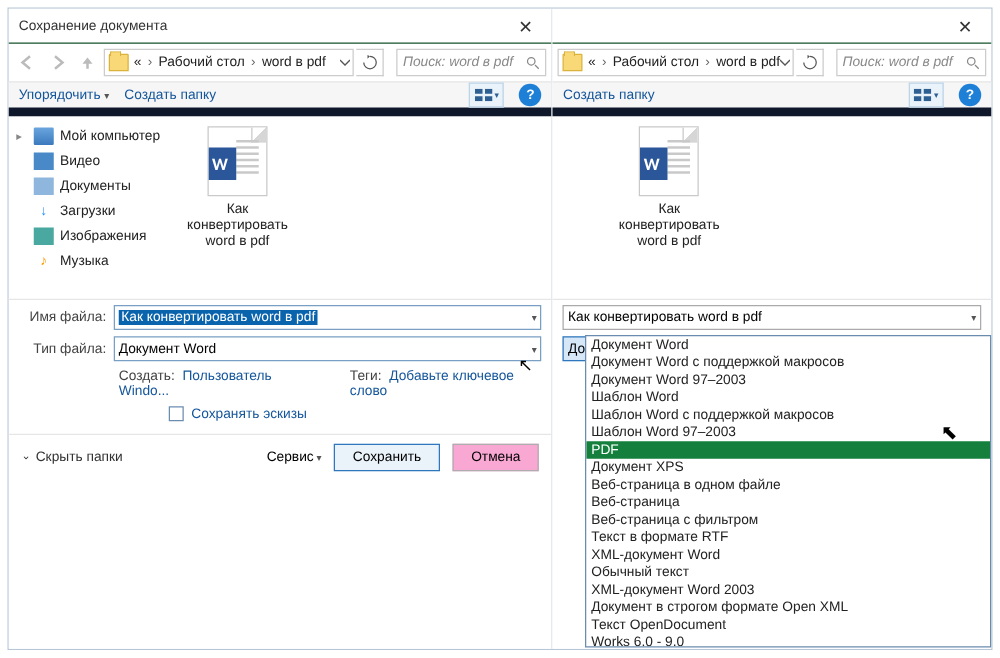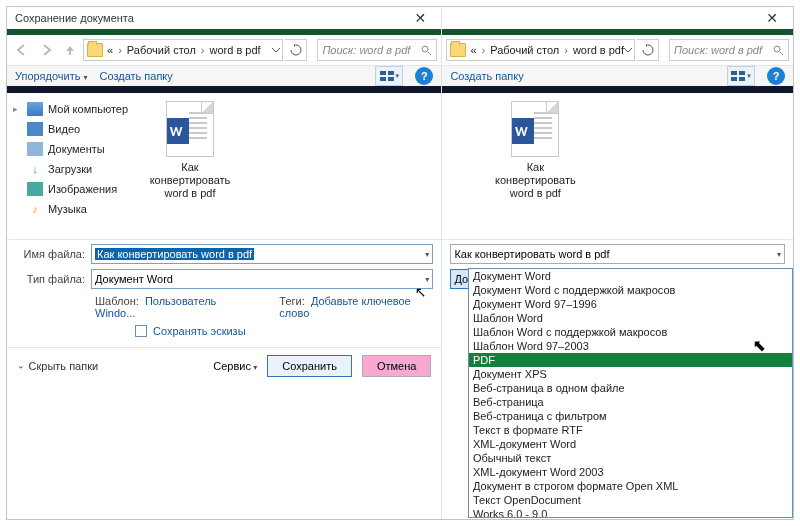--- a/index.html
+++ b/index.html
@@ -2,21 +2,21 @@
 <html><head>
 <meta charset="utf-8">
 <style>
   * { box-sizing: border-box; margin: 0; padding: 0; font-family: "Segoe UI", Tahoma, sans-serif; font-size: 11px; }
   body { background: #fff; width: 800px; height: 526px; position: relative; }
   .wrap { position: absolute; left: 6px; top: 6px; width: 788px; height: 514px; border: 1px solid #b7c7d6; display: flex; background: #fff; }
   .pane { height: 100%; position: relative; background: #fff; }
   .pane.left { width: 460px; border-right: 1px solid #dce3ea; }
   .pane.right { flex: 1; }
   
-  .titlebar { height: 28px; display: flex; align-items: center; padding: 0 6px; border-bottom: 6px solid #14532d; }
+  .titlebar { height: 28px; display: flex; align-items: center; padding: 0 6px; border-bottom: 1px solid #14532d; }
   .titlebar .title { flex: 1; color: #333; padding-left: 2px; }
   .titlebar .close { width: 30px; text-align: center; color: #333; font-size: 14px; line-height: 14px; cursor: default; }
   
   .navbar { height: 30px; display: flex; align-items: center; gap: 2px; padding: 0 4px; }
   .navbtn { width: 22px; height: 22px; display: flex; align-items: center; justify-content: center; color: #777; border-radius: 2px; }
   .crumb { flex: 1; height: 22px; border: 1px solid #ccc; display: flex; align-items: center; padding: 0 2px; overflow: hidden; }
   .crumb .folder-icon { width: 16px; height: 14px; background: #f8d877; border: 1px solid #d9b33b; border-radius: 1px 1px 0 0; margin: 0 4px 0 1px; position: relative; }
   .crumb .folder-icon:before { content: ""; position: absolute; top: -3px; left: 0; width: 7px; height: 3px; background: #f8d877; border: 1px solid #d9b33b; border-bottom: none; border-radius: 1px 1px 0 0; }
   .crumb span { white-space: nowrap; color: #222; }
   .crumb .sep { padding: 0 5px; color: #666; }
@@ -214,21 +214,21 @@
       </div>
       <div class="row">
         <label>Тип файла:</label>
         <div class="combo type">
           <span>Документ Word</span>
           <span class="arrow">▾</span>
           <span class="arrow-cursor">↖</span>
         </div>
       </div>
       <div class="meta">
-        <span><span>Шаблон:</span>&nbsp;&nbsp;<span class="lk">Пользователь Windo...</span></span>
+        <span><span>Создать:</span>&nbsp;&nbsp;<span class="lk">Пользователь Windo...</span></span>
         <span><span>Теги:</span>&nbsp;&nbsp;<span class="lk">Добавьте ключевое слово</span></span>
       </div>
       <div class="check">
         <span class="box"></span>
         <span>Сохранять эскизы</span>
       </div>
     </div>
     <div class="footer">
       <span class="hide">Скрыть папки</span>
       <span class="spacer"></span>
@@ -317,21 +317,21 @@
           <span class="arrow">▾</span>
         </div>
       </div>
     </div>
   </div>
 </div>
 
 <div class="droplist" id="droplist">
     <div class="opt">Документ Word</div>
     <div class="opt">Документ Word с поддержкой макросов</div>
-    <div class="opt">Документ Word 97–1996</div>
+    <div class="opt">Документ Word 97–2003</div>
     <div class="opt">Шаблон Word</div>
     <div class="opt">Шаблон Word с поддержкой макросов</div>
     <div class="opt">Шаблон Word 97–2003</div>
     <div class="opt hl">PDF</div>
     <div class="opt">Документ XPS</div>
     <div class="opt">Веб-страница в одном файле</div>
     <div class="opt">Веб-страница</div>
     <div class="opt">Веб-страница с фильтром</div>
     <div class="opt">Текст в формате RTF</div>
     <div class="opt">XML-документ Word</div>

